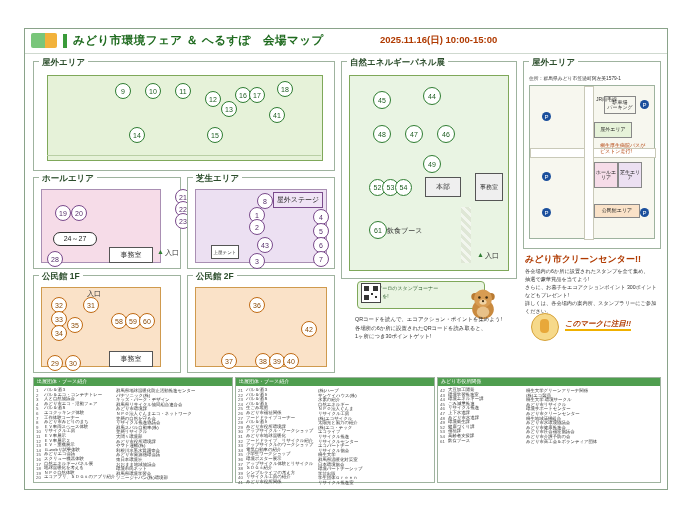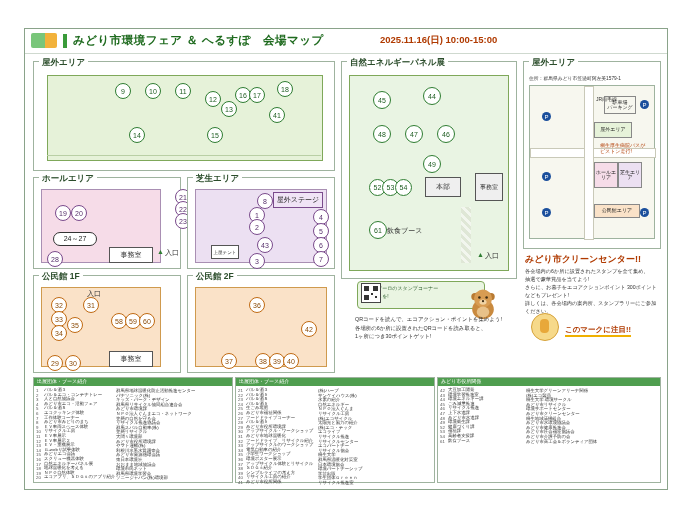--- a/index.html
+++ b/index.html
@@ -218,21 +218,21 @@
 ピストン走行!</div>
   </div>
 
   <div class="stamp-t" style="left:500px;top:224px;">みどり市クリーンセンター!!</div>
   <div class="stamp-b" style="left:500px;top:238px;width:136px;white-space:pre-line;">各会場内の6か所に設置されたスタンプを全て集め、
 抽選で豪華賞品を当てよう!
 さらに、お墓子をエコアクションポイント 300ポイント
 などもプレゼント!
 詳しくは、各会場内の案内所、スタンプラリーにご参加ください。</div>
   <div class="medal" style="left:506px;top:284px;"></div>
-  <div class="mark-note" style="left:540px;top:296px;">このマークに注目!!</div>
+  <div class="mark-note" style="left:540px;top:290px;font-style:italic;">このマークに注目!!</div>
 
   <div class="legend" style="left:8px;top:348px;width:198px;height:104px;">
     <div class="lg-head">
       <span>出展団体・ブース紹介</span>
     </div>
   </div>
   <div class="legend" style="left:210px;top:348px;width:198px;height:104px;">
     <div class="lg-head">
       <span>出展団体・ブース紹介</span>
     </div>

